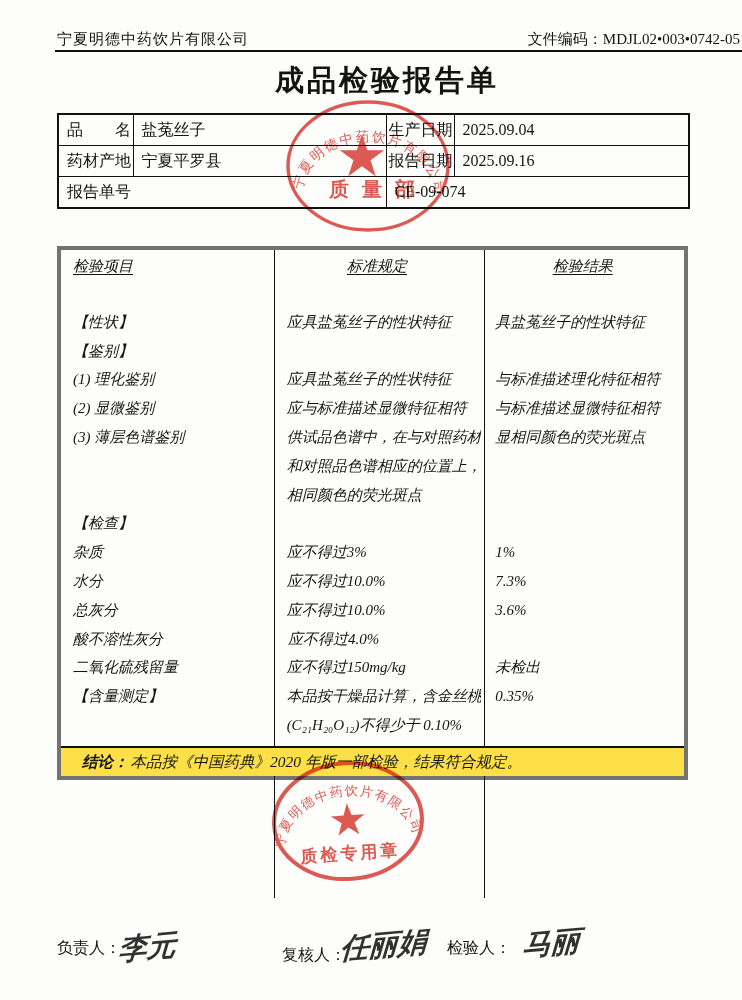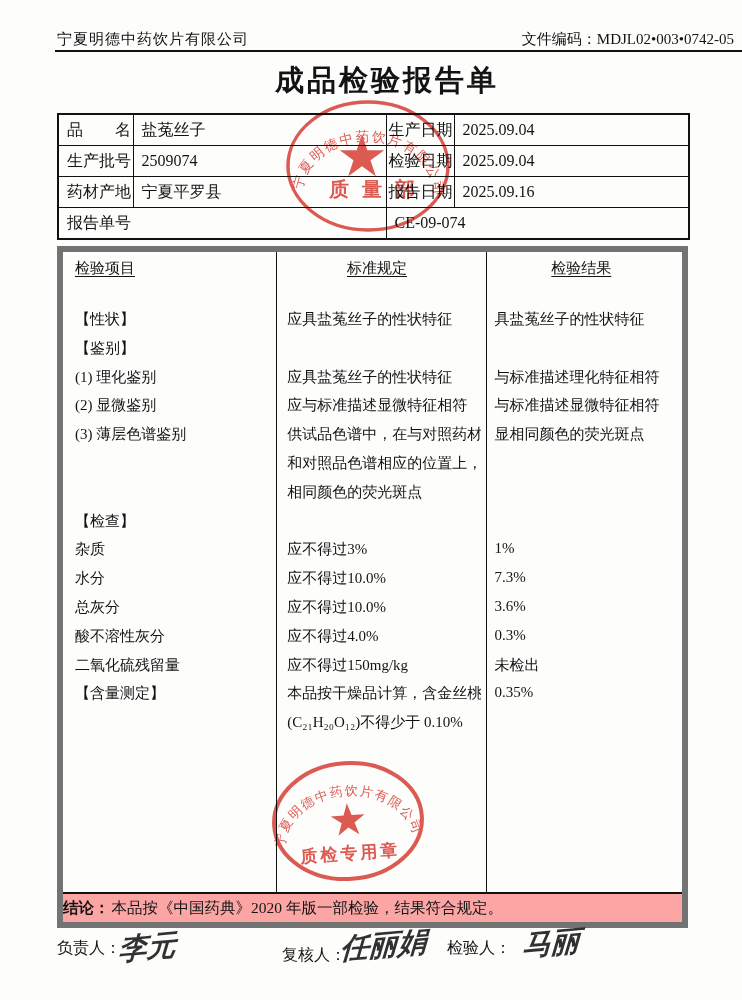--- a/index.html
+++ b/index.html
@@ -5,44 +5,44 @@
   html,body { margin:0; padding:0; background:#e8e8e8; }
   .page {
     position:relative; width:742px; height:1000px; margin:0 auto;
     background:#fdfdfc; color:#131313; overflow:hidden;
     font-family:"Liberation Serif","DejaVu Serif",serif;
   }
   
   .doc-header { position:absolute; left:55px; right:0; top:30px; height:20px;
     border-bottom:2px solid #111; font-size:15px; }
   .doc-header .company { position:absolute; left:2px; top:0; letter-spacing:1px; }
-  .doc-header .code { position:absolute; right:8px; top:0; font-family:"Liberation Serif",serif; }
+  .doc-header .code { position:absolute; right:2px; top:0; font-family:"Liberation Serif",serif; }
   .title { position:absolute; top:61px; left:16px; width:100%; text-align:center;
     font-size:29px; font-weight:bold; letter-spacing:3px; }
   
   .info-table { position:absolute; top:113px; left:57px; width:631px;
     border-collapse:collapse; table-layout:fixed; font-size:16px; border:2px solid #111;padding-left:35px; }
   .info-table td { border:1px solid #111; height:30px; padding:0 8px; overflow:hidden; white-space:nowrap; }
   .info-table td.lbl3 { padding:0 2px; }
   
-  .main-table { position:absolute; top:246px; left:57px; width:631px; height:682px;
-    border:6px solid #737373; box-sizing:border-box; font-size:15px; }
+  .main-table { position:absolute; top:246px; left:57px; width:631px; height:534px;
+    border:4px solid #737373; box-sizing:border-box; font-size:15px;font-style:italic; }
   .vline { position:absolute; top:0; width:1px; height:648px; background:#111; }
   .vline.v1 { left:213px; } .vline.v2 { left:423px; }
   .thead-row { display:flex; height:36px; padding-top:7px; box-sizing:border-box; }
   .thead-row span { text-decoration:underline; text-underline-offset:3px; }
   .spacer { height:22px; }
-  .trow { display:flex; height:28.8px; }
+  .trow { display:flex; height:28.8px; align-items:center; }
   .c1 { width:213px; padding-left:12px; box-sizing:border-box; white-space:nowrap; overflow:hidden; }
   .c2 { width:210px; padding-left:14px; box-sizing:border-box; white-space:nowrap; overflow:hidden; }
   .c3 { width:204px; padding-left:14px; box-sizing:border-box; white-space:nowrap; overflow:hidden; }
   .thead-row .c2, .thead-row .c3 { padding-left:0; text-align:center; }
   .conclusion { position:absolute; left:0; right:0; bottom:0; height:30px;
-    border-top:2px solid #111; display:flex; align-items:center; padding-left:0;
-    font-size:15.5px; box-sizing:border-box; background:#fca5a5; }
+    border-top:2px solid #111; display:flex; align-items:center; padding-left:21px;
+    font-size:15.5px; box-sizing:border-box; background:#fde047; }
   .conclusion b { margin-right:2px; }
   
   .stamp { position:absolute; mix-blend-mode:multiply; opacity:.88; pointer-events:none; }
   .stamp-top { left:282px; top:94px; }
   .stamp-bottom { left:268px; top:755px; transform:rotate(-4deg); }
   
   .sig-row { position:absolute; top:930px; left:0; right:0; height:66px; font-size:16px; }
   .sig-label { position:absolute; top:8px; white-space:nowrap; }
   .sig { position:absolute; font-size:29px; font-style:italic; font-weight:bold;
     color:#1c1c1c; transform:rotate(-5deg) skewX(-8deg); white-space:nowrap; opacity:.9; }
@@ -69,26 +69,20 @@
         <col style="width:235px">
       </colgroup>
     <tbody>
         <tr>
       <td>品　　名</td>
       <td>盐菟丝子</td>
       <td class="lbl3">生产日期</td>
       <td>2025.09.04</td>
     </tr>
     <tr>
-      <td>生产批号</td>
-      <td>2509074</td>
-      <td class="lbl3">检验日期</td>
-      <td>2025.09.04</td>
-    </tr>
-    <tr>
       <td>药材产地</td>
       <td>宁夏平罗县</td>
       <td class="lbl3">报告日期</td>
       <td>2025.09.16</td>
     </tr>
     <tr>
       <td colspan="2">报告单号</td>
       <td colspan="2">CE-09-074</td>
     </tr>
   </tbody>
@@ -156,21 +150,20 @@
         <span class="c3">7.3%</span>
       </div>
     <div class="trow">
         <span class="c1">总灰分</span>
         <span class="c2">应不得过10.0%</span>
         <span class="c3">3.6%</span>
       </div>
     <div class="trow">
         <span class="c1">酸不溶性灰分</span>
         <span class="c2">应不得过4.0%</span>
-        <span class="c3">0.3%</span>
       </div>
     <div class="trow">
         <span class="c1">二氧化硫残留量</span>
         <span class="c2">应不得过150mg/kg</span>
         <span class="c3">未检出</span>
       </div>
     <div class="trow">
         <span class="c1">【含量测定】</span>
         <span class="c2">本品按干燥品计算，含金丝桃苷</span>
         <span class="c3">0.35%</span>

